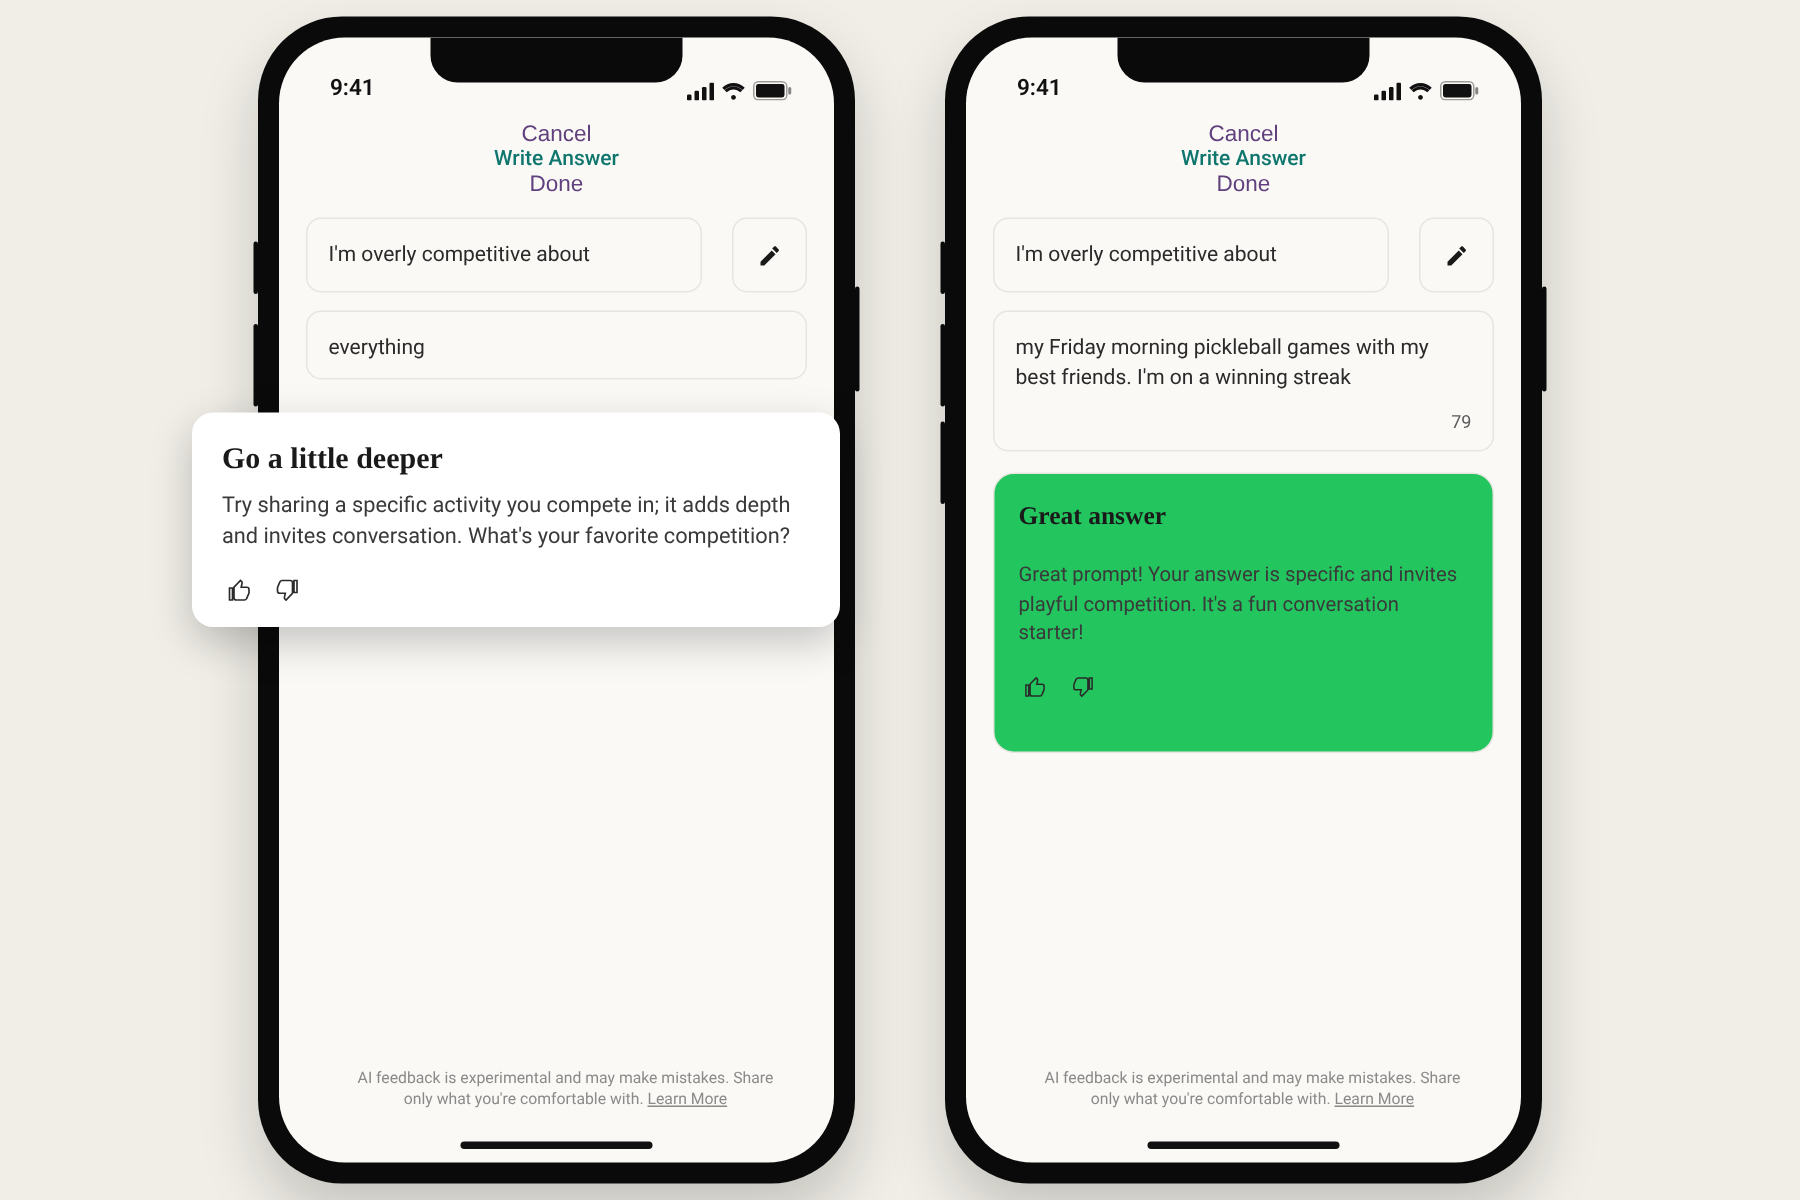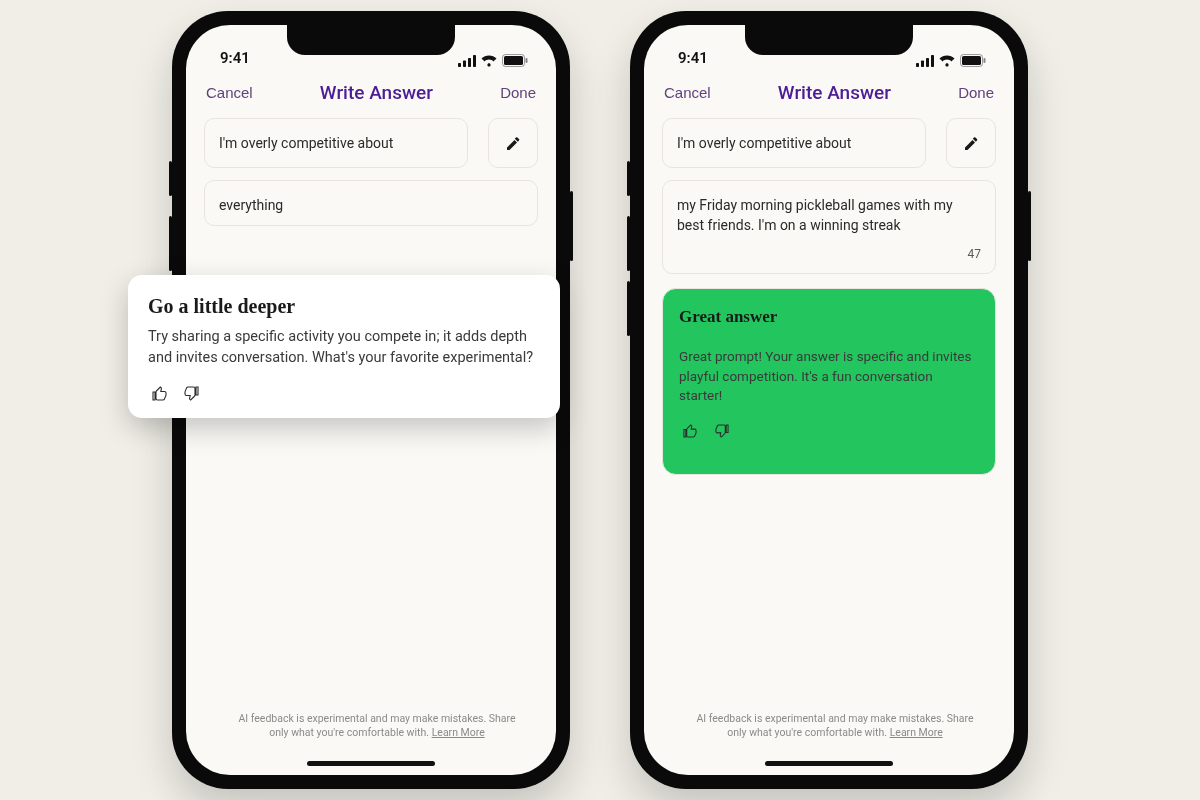--- a/index.html
+++ b/index.html
@@ -56,31 +56,32 @@
     font-weight: 600;
     color: #111;
     gap: 20px;
   }
   .status-right { display:flex; align-items:center; gap:5px;}
   .nav-bar {
     display: flex;
     align-items: center;
     justify-content: space-between;
     padding: 10px 20px 14px;
+    flex-direction: column;
   }
   .nav-btn {
     font-size: 15px;
     font-weight: 500;
     color: #61407e;
     background: none; border: none;
   }
   .nav-title {
-    font-size: 19px;
+    font-size: 14px;
     font-weight: 500;
-    color: #4c1d95;
+    color: #0f766e;
   }
   .content { padding: 0 18px; }
   .prompt-row {
     display: flex;
     gap: 20px;
     margin-bottom: 12px;
   }
   .prompt-box {
     flex: 1;
     border: 1px solid #e8e5df;
@@ -225,21 +226,21 @@
 
     <div class="disclaimer">
       <span>AI feedback is experimental and may make mistakes. Share</span><br>
       <span>only what you're comfortable with. </span><span class="learn">Learn More</span>
     </div>
     <div class="home-indicator"></div>
   </div>
 
   <div class="feedback-card floating">
     <div class="feedback-title">Go a little deeper</div>
-    <div class="feedback-body">Try sharing a specific activity you compete in; it adds depth and invites conversation. What's your favorite experimental?</div>
+    <div class="feedback-body">Try sharing a specific activity you compete in; it adds depth and invites conversation. What's your favorite competition?</div>
     <div class="thumbs">
       <button class="thumb-btn">
         <svg width="15" height="15" viewBox="0 0 15 15">
             <path d="M1 14h2V6H1v8zm13-7c0-.8-.7-1.5-1.5-1.5H8.8l.6-2.8v-.2c0-.3-.1-.6-.3-.8L8.3 1 4.4 5c-.3.2-.4.6-.4 1v6.5c0 .8.7 1.5 1.5 1.5h5.5c.6 0 1.1-.4 1.4-.9l1.5-3.5c.1-.2.1-.4.1-.6V7z" fill="none" stroke="#2a2a2a" stroke-width="1.1"></path>
           </svg>
       </button>
       <button class="thumb-btn">
         <svg width="15" height="15" viewBox="0 0 15 15">
             <path d="M14 1h-2v8h2V1zM1 8c0 .8.7 1.5 1.5 1.5h3.7l-.6 2.8v.2c0 .3.1.6.3.8l.8.7L10.6 10c.3-.2.4-.6.4-1V2.5C11 1.7 10.3 1 9.5 1H4c-.6 0-1.1.4-1.4.9L1.1 5.4C1 5.6 1 5.8 1 6v2z" fill="none" stroke="#2a2a2a" stroke-width="1.1"></path>
           </svg>
@@ -283,21 +284,21 @@
       <div class="prompt-row">
         <div class="prompt-box">I'm overly competitive about</div>
         <button class="edit-box">
           <svg width="17" height="17" viewBox="0 0 17 17">
               <path d="M2 12.5V15h2.5L12 7.5 9.5 5 2 12.5zM14 5.5c.4-.4.4-1 0-1.4l-1.6-1.6c-.4-.4-1-.4-1.4 0L9.8 3.7l3 3L14 5.5z" fill="#1a1a1a"></path>
             </svg>
         </button>
       </div>
       <div class="answer-box">
         <div>my Friday morning pickleball games with my best friends. I'm on a winning streak</div>
-        <div class="char-count">47</div>
+        <div class="char-count">79</div>
       </div>
       <div class="feedback-card inline">
         <div class="feedback-title">Great answer</div>
         <div class="feedback-body">Great prompt! Your answer is specific and invites playful competition. It's a fun conversation starter!</div>
         <div class="thumbs">
           <button class="thumb-btn">
             <svg width="14" height="14" viewBox="0 0 15 15">
                 <path d="M1 14h2V6H1v8zm13-7c0-.8-.7-1.5-1.5-1.5H8.8l.6-2.8v-.2c0-.3-.1-.6-.3-.8L8.3 1 4.4 5c-.3.2-.4.6-.4 1v6.5c0 .8.7 1.5 1.5 1.5h5.5c.6 0 1.1-.4 1.4-.9l1.5-3.5c.1-.2.1-.4.1-.6V7z" fill="none" stroke="#2a2a2a" stroke-width="1.1"></path>
               </svg>
           </button>

